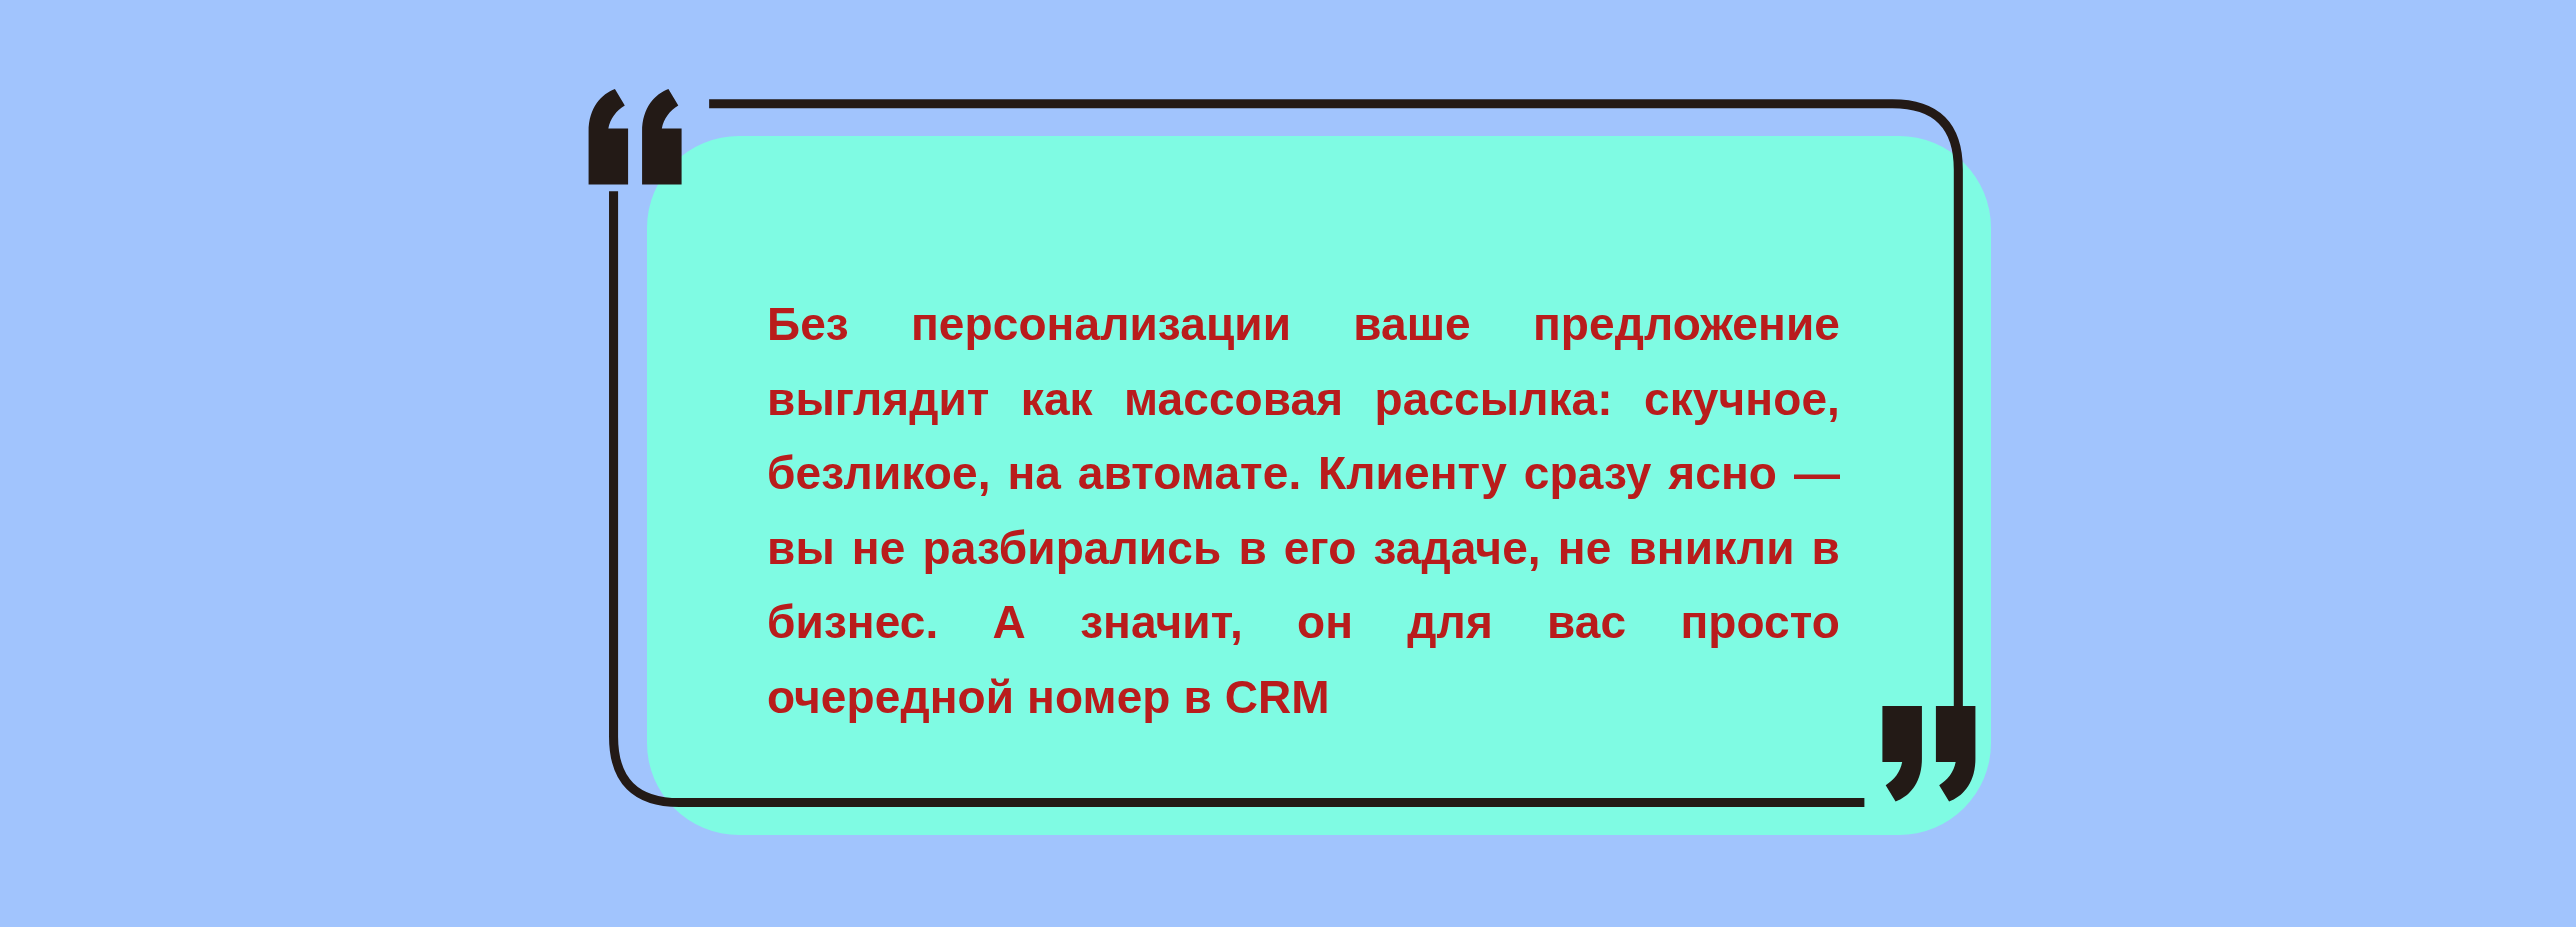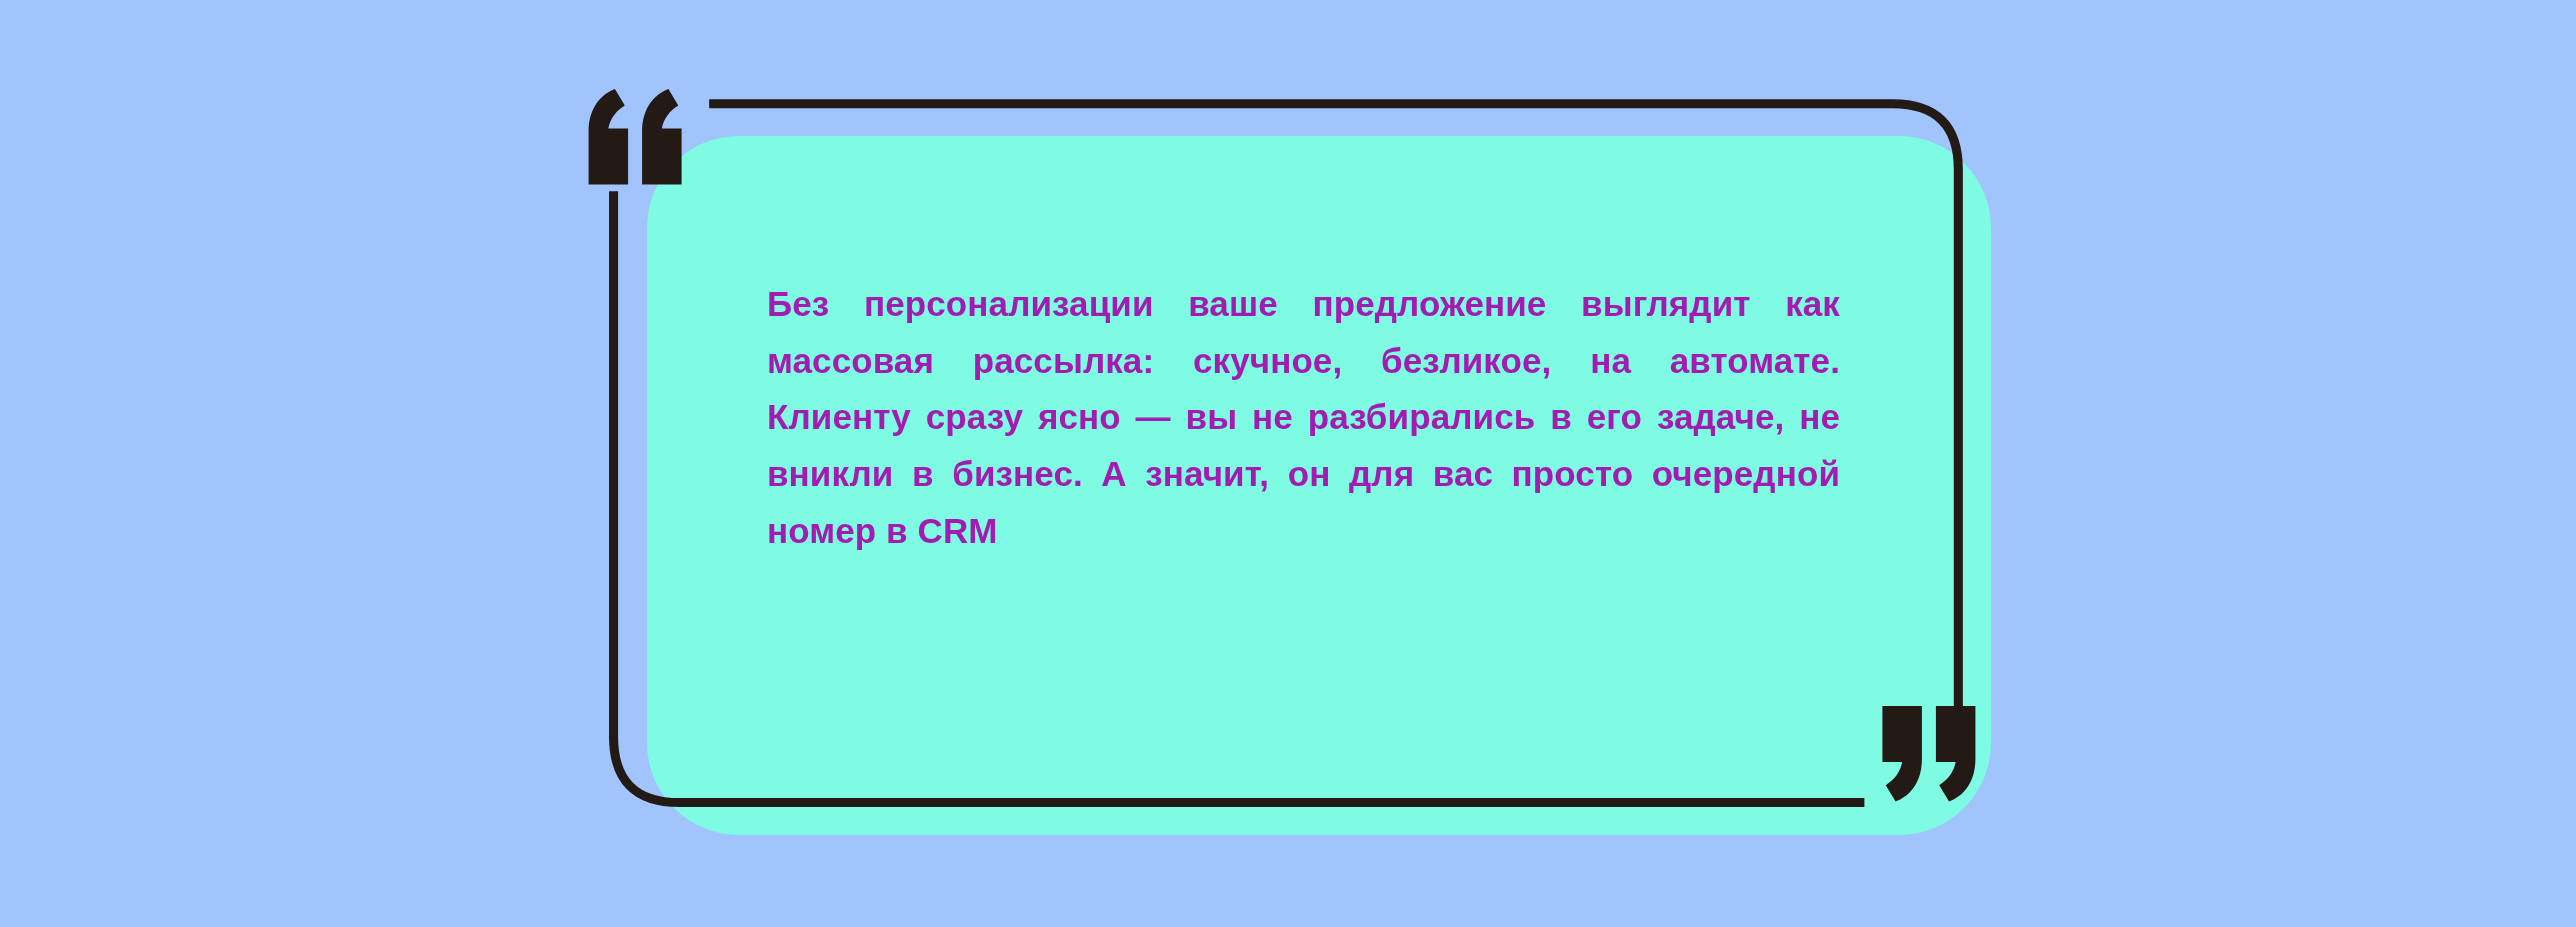--- a/index.html
+++ b/index.html
@@ -66,24 +66,24 @@
   }
 
   
   .quote-text-block {
     position: absolute;
     left: 767px;
     top: 241px;
     width: 1073px;
     text-align: justify;
     text-align-last: left;
-    color: #a21caf;
+    color: #b91c1c;
     font-family: "Liberation Sans", sans-serif;
     font-weight: bold;
-    font-size: 35px;
+    font-size: 46px;
     line-height: 1.62;
     letter-spacing: 0.1px;
     word-spacing: 0px;
     -webkit-hyphens: none;
     hyphens: none;
   }
 </style>
 </head>
 <body>
 

